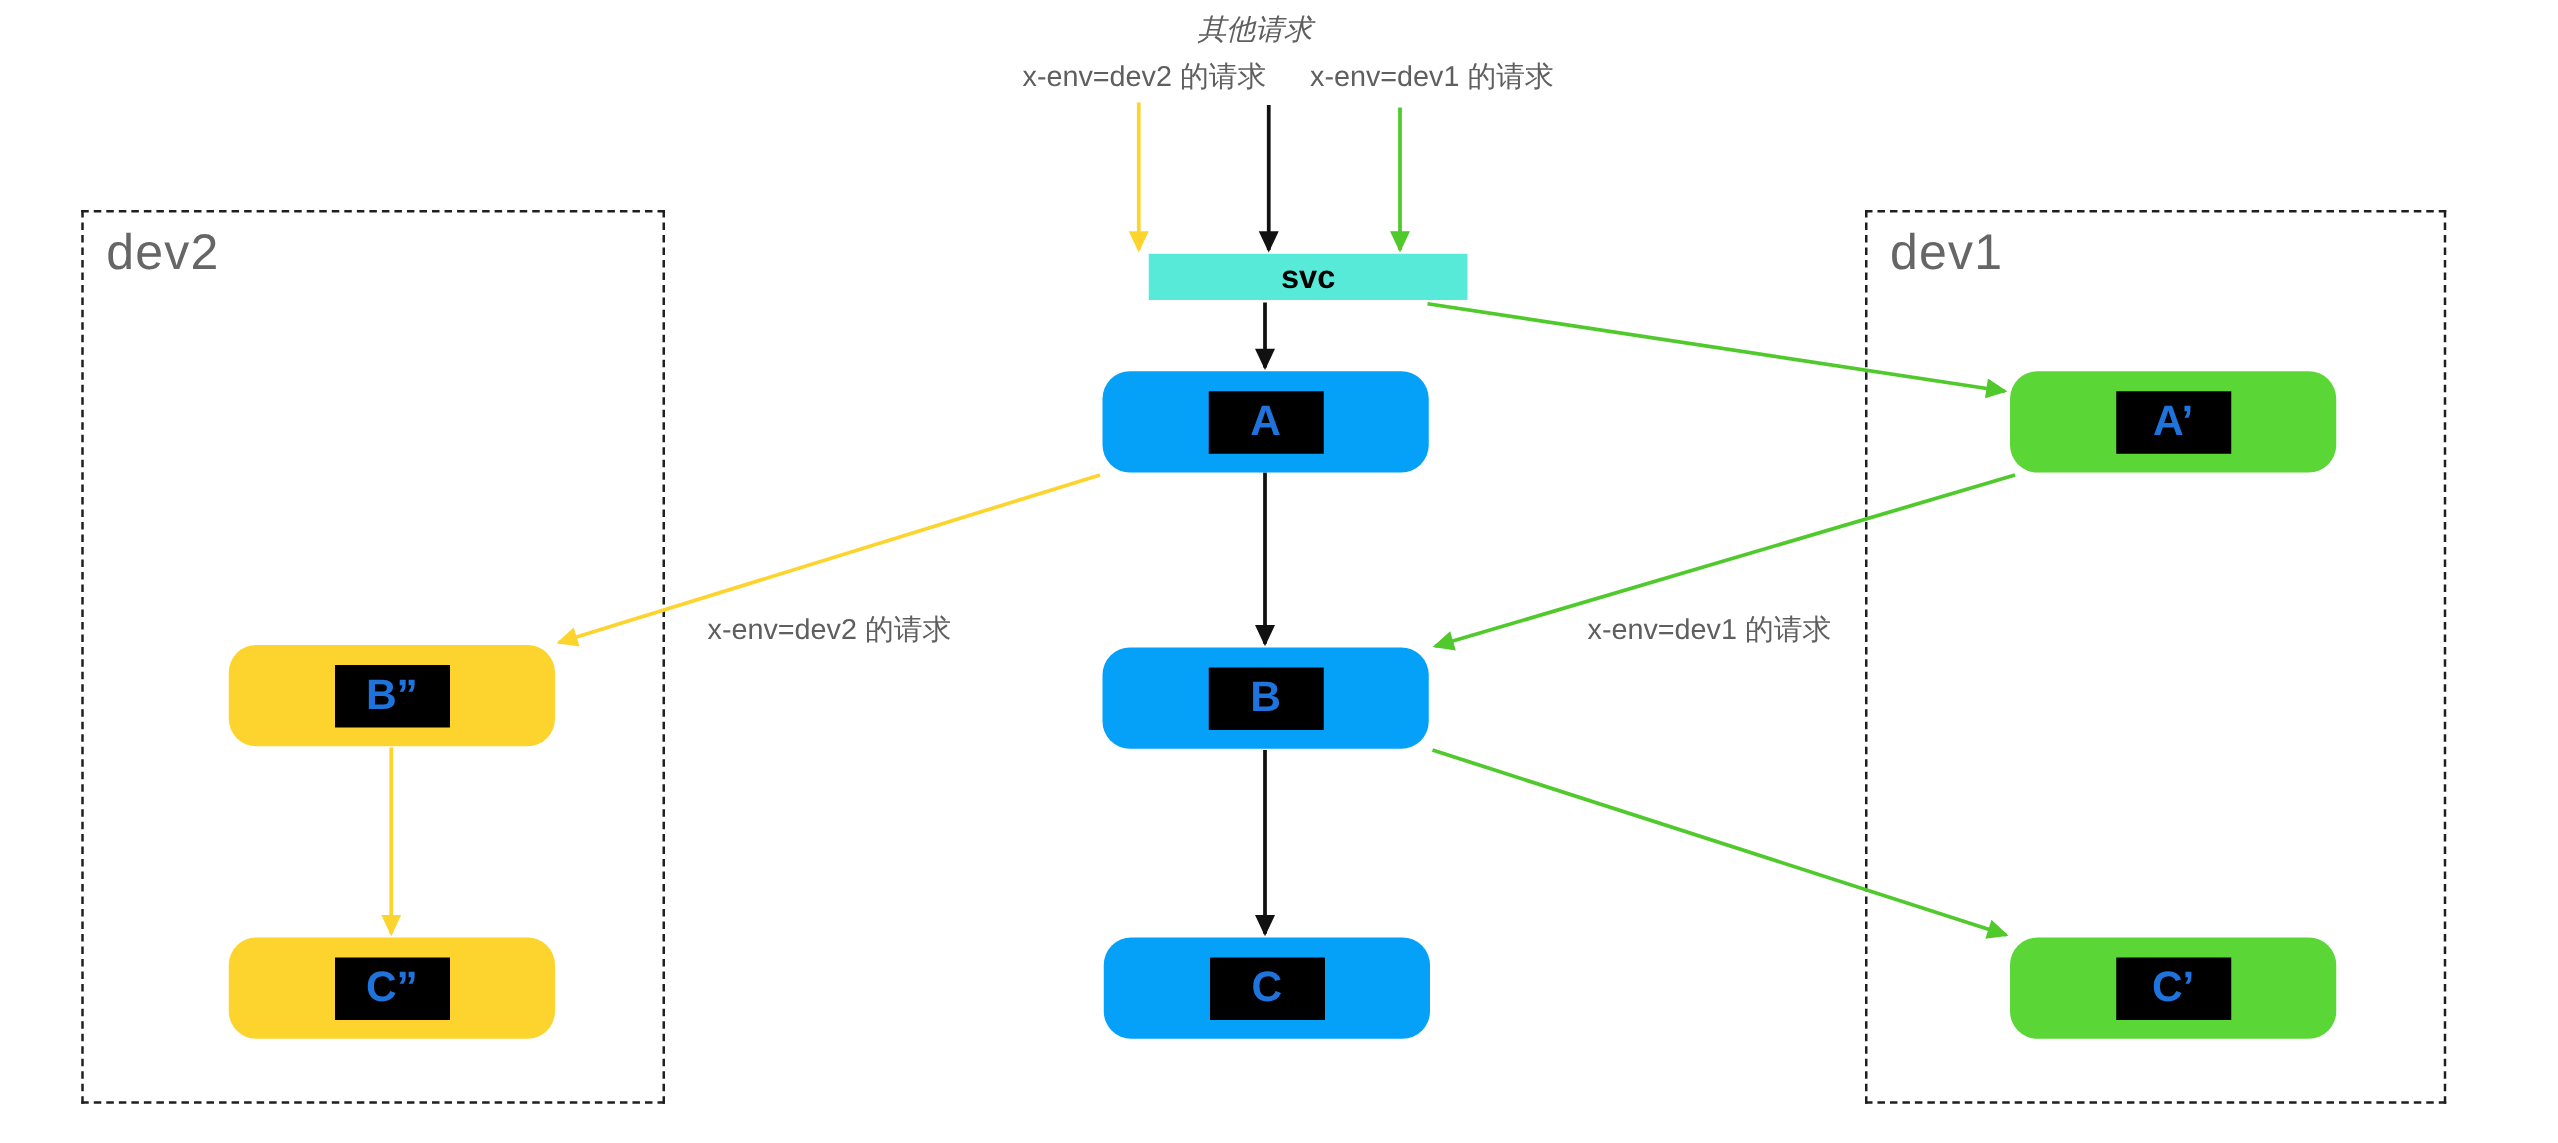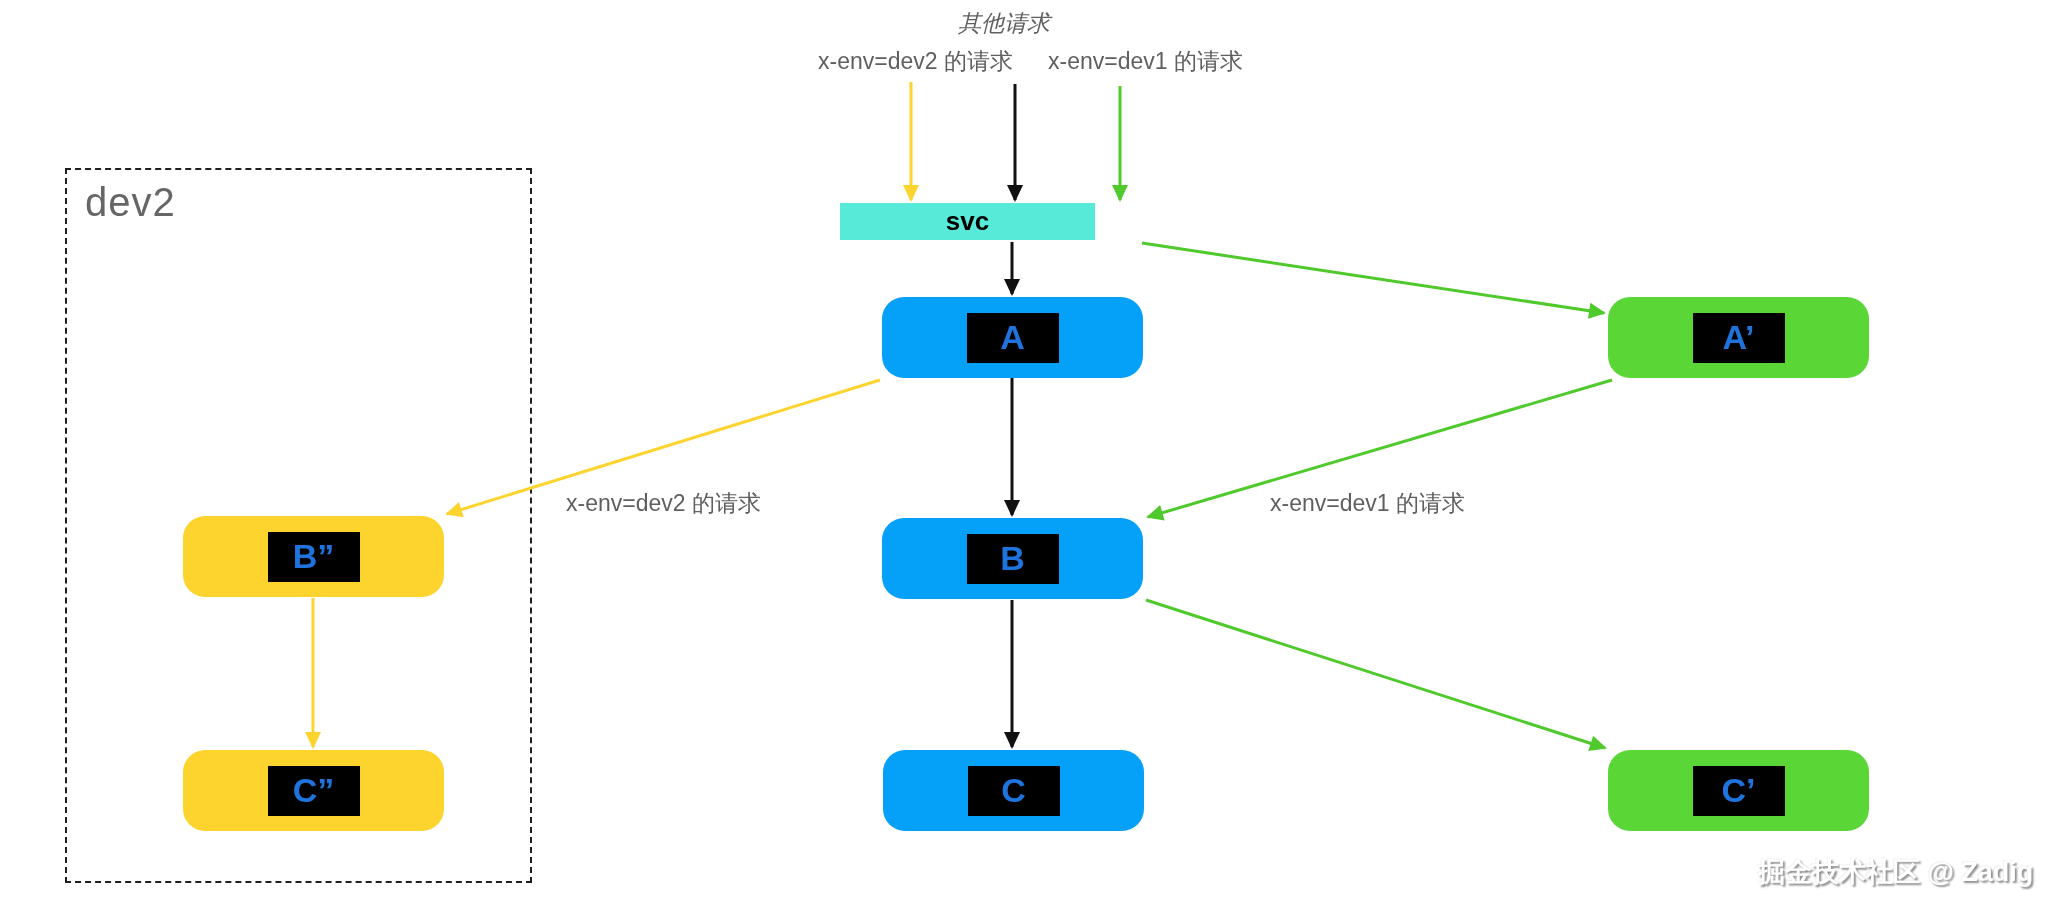--- a/index.html
+++ b/index.html
@@ -28,21 +28,21 @@
     color: #666666;
     letter-spacing: 1px;
   }
   .env-dev2 { left: 65px;  top: 168px; width: 467px; height: 715px; }
   .env-base { left: 777px; top: 168px; width: 466px; height: 715px; }
   .env-dev1 { left: 1492px; top: 168px; width: 465px; height: 715px; }
 
   
   .svc-bar {
     position: absolute;
-    left: 840px; top: 203px;
+    left: 919px; top: 203px;
     width: 255px; height: 37px;
     background: #57EAD9;
     display: flex; align-items: center; justify-content: center;
     font-size: 26px; font-weight: bold; color: #000000;
   }
 
   
   .node {
     position: absolute;
     width: 261px; height: 81px;
@@ -100,20 +100,23 @@
   svg.arrow-layer line { stroke-width: 3; }
 </style>
 </head>
 <body>
 
 <div class="canvas">
 
   <div class="env-box env-dev2">
     <span class="env-label">dev2</span>
   </div>
+  <div class="env-box env-dev1">
+    <span class="env-label">dev1</span>
+  </div>
 
   <svg class="arrow-layer">
     <defs>
       <marker id="head-black" markerUnits="userSpaceOnUse" markerWidth="22" markerHeight="22" refX="17" refY="10" orient="auto">
         <path d="M2,2 L19,10 L2,18 Z" fill="#111111"></path>
       </marker>
       <marker id="head-yellow" markerUnits="userSpaceOnUse" markerWidth="22" markerHeight="22" refX="17" refY="10" orient="auto">
         <path d="M2,2 L19,10 L2,18 Z" fill="#FDD42E"></path>
       </marker>
       <marker id="head-green" markerUnits="userSpaceOnUse" markerWidth="22" markerHeight="22" refX="17" refY="10" orient="auto">
@@ -164,15 +167,14 @@
   <div class="node node-green node-c1">
     <span class="node-tag">C’</span>
   </div>
 
   <div class="float-label lbl-other">其他请求</div>
   <div class="float-label lbl-dev2-top">x-env=dev2 的请求</div>
   <div class="float-label lbl-dev1-top">x-env=dev1 的请求</div>
   <div class="float-label lbl-dev2-mid">x-env=dev2 的请求</div>
   <div class="float-label lbl-dev1-mid">x-env=dev1 的请求</div>
 
-  <div class="watermark">掘金技术社区 @ Zadig</div>
 
 </div>
 
 </body></html>

